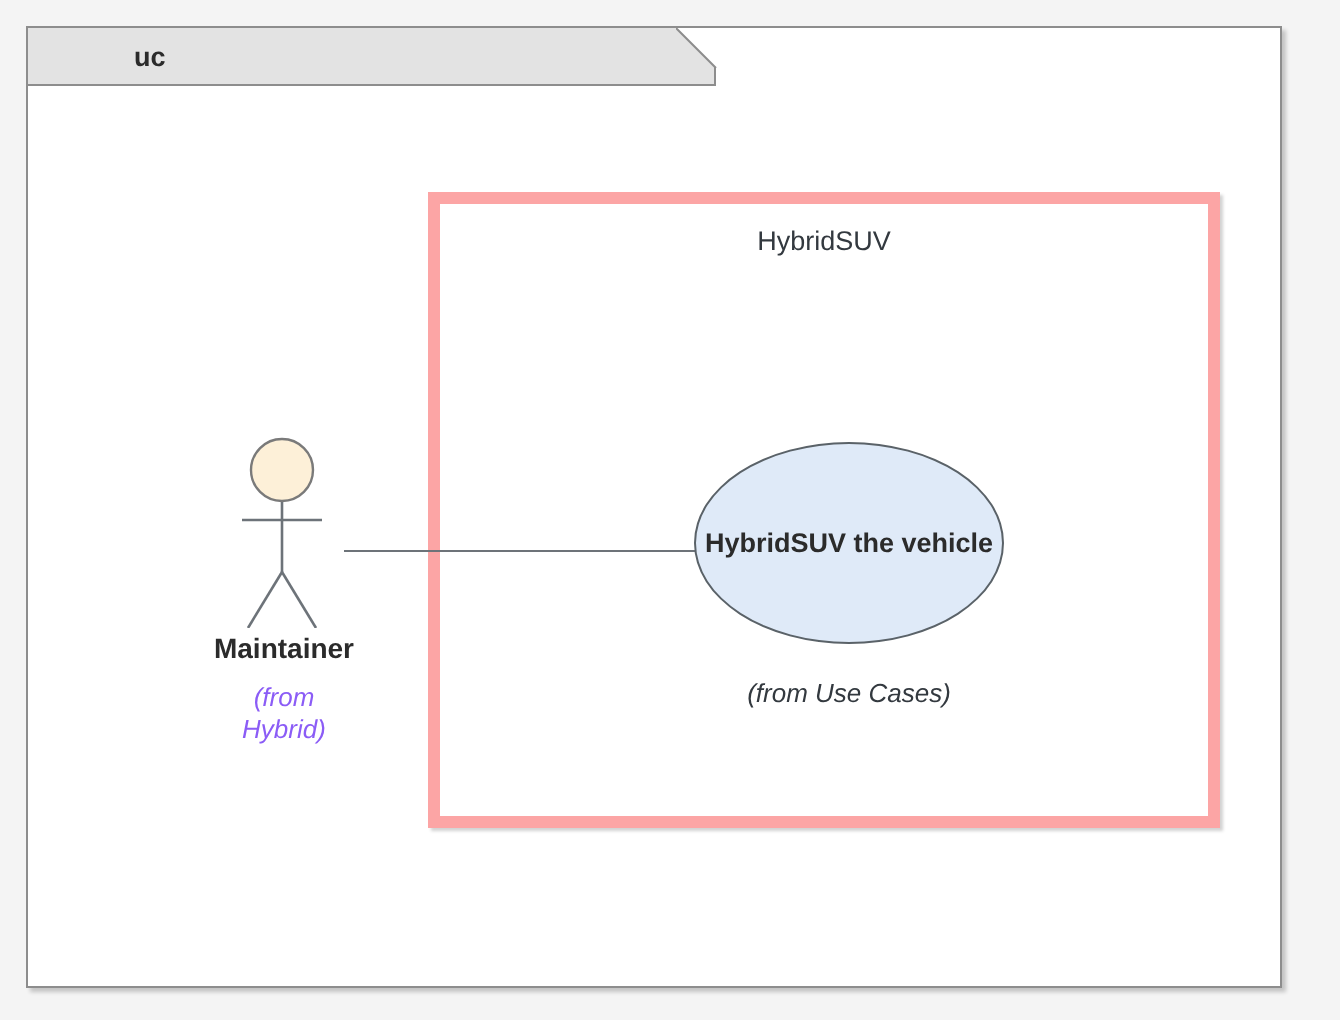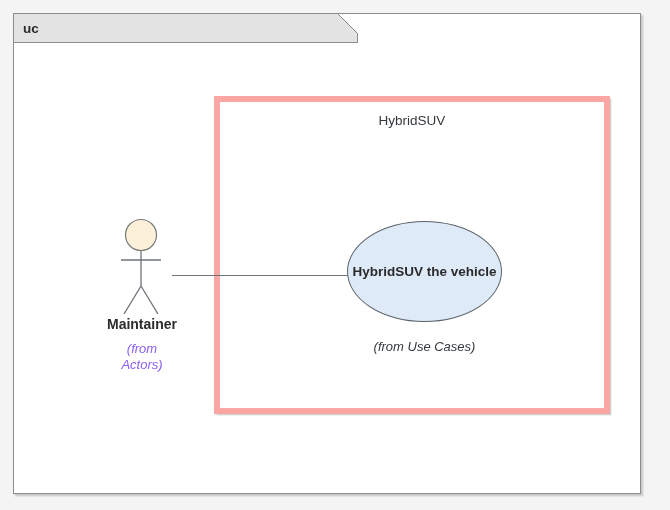--- a/index.html
+++ b/index.html
@@ -52,20 +52,21 @@
     align-items: center;
     padding-left: 9px;
     box-sizing: border-box;
     font-size: 13.5px;
     color: #2b2b2b;
     white-space: nowrap;
   }
   #frame-header-inner .kind {
     font-weight: bold;
     margin-right: 0px;
+    margin-left: 44px;
   }
   
   #frame-header-bevel {
     position: absolute;
     left: 324px;
     top: 0px;
     width: 21px;
     height: 21px;
     pointer-events: none;
   }
@@ -202,21 +203,21 @@
     <svg id="actor-figure" width="86" height="100" viewBox="0 0 86 100">
       <circle cx="42" cy="21" r="15.5" fill="#fdf0d8" stroke="#7a7a7a" stroke-width="1.2"></circle>
       <line x1="42" y1="37" x2="42" y2="72" stroke="#6d7379" stroke-width="1.3"></line>
       <line x1="22" y1="46" x2="62" y2="46" stroke="#6d7379" stroke-width="1.3"></line>
       <line x1="42" y1="72" x2="25" y2="100" stroke="#6d7379" stroke-width="1.3"></line>
       <line x1="42" y1="72" x2="59" y2="100" stroke="#6d7379" stroke-width="1.3"></line>
     </svg>
     <div id="actor-name">Maintainer</div>
     <div id="actor-from">
       <div>(from</div>
-      <div>Actors)</div>
+      <div>Hybrid)</div>
     </div>
   </div>
 
   <div id="usecase-maintain">
     <div id="usecase-ellipse">
       <span id="usecase-label">HybridSUV the vehicle</span>
     </div>
     <div id="usecase-from">(from Use Cases)</div>
   </div>
 

